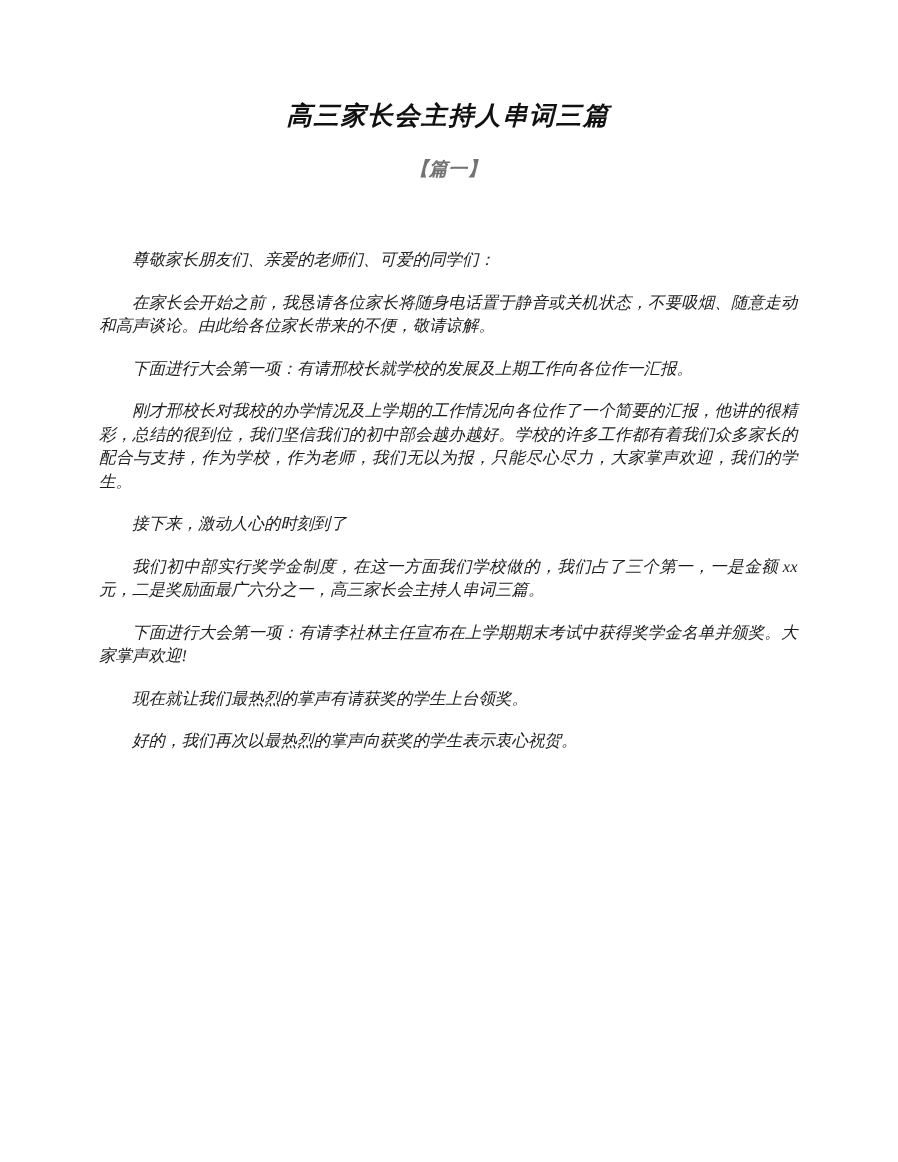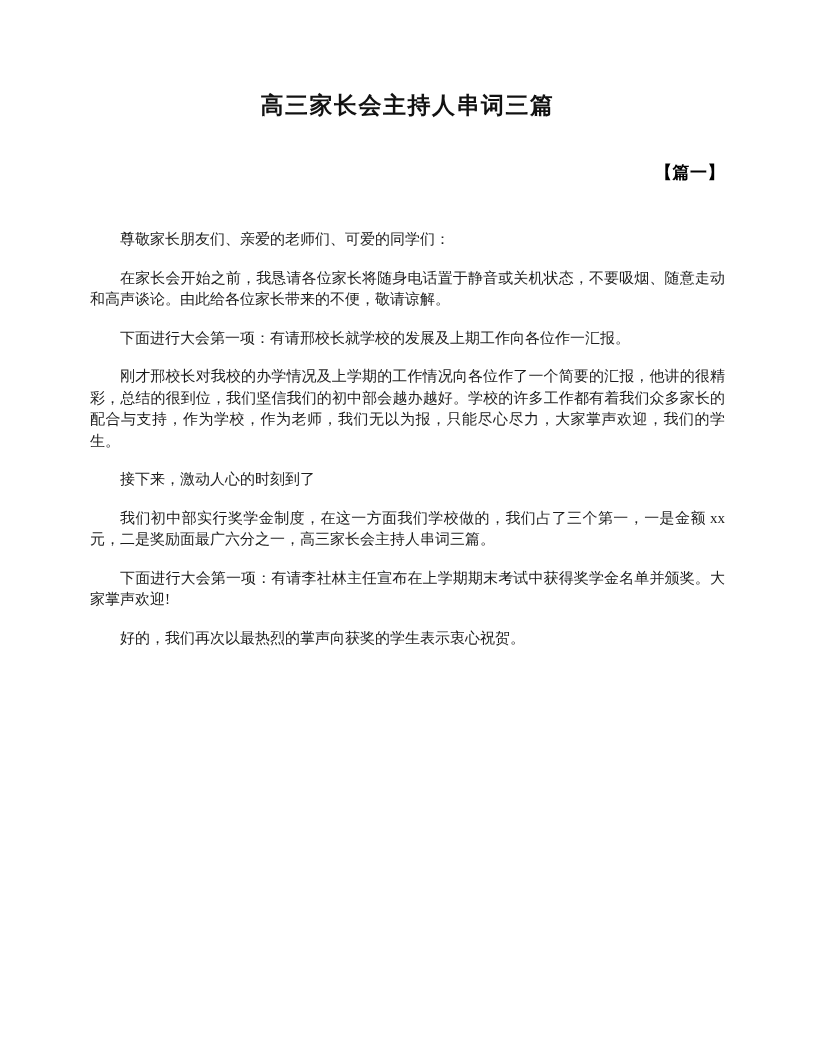--- a/index.html
+++ b/index.html
@@ -1,15 +1,15 @@
 <!DOCTYPE html>
 <html lang="zh"><head>
 <meta charset="utf-8">
 <style>
-  * { margin: 0; padding: 0; box-sizing: border-box; }
+  * { margin: 0; padding: 0; box-sizing: border-box; font-style: italic; }
   html, body {
     background: #ffffff;
   }
   body {
     width: 816px;
     height: 1056px;
     overflow: hidden;
     font-family: "Liberation Serif", "DejaVu Serif", serif;
     color: #1a1a1a;
   }
@@ -21,30 +21,30 @@
   }
   .doc-title {
     font-size: 23px;
     font-weight: bold;
     line-height: 29px;
     text-align: center;
     letter-spacing: 1.5px;
     color: #111111;
   }
   .section-label {
-    margin-top: 43px;
+    margin-top: 24px;
     font-size: 17px;
     font-weight: bold;
     line-height: 20px;
-    text-align: right;
+    text-align: center;
     letter-spacing: 0.5px;
-    color: #000000;
+    color: #737373;
   }
   .body-text {
-    margin-top: 46px;
+    margin-top: 63px;
   }
   .body-text p {
     font-size: 15px;
     line-height: 21.5px;
     margin-bottom: 17px;
     text-align: justify;
     text-indent: 2em;
     color: #1c1c1c;
   }
 </style>
@@ -57,15 +57,16 @@
   <h2 class="section-label">【篇一】</h2>
 
   <div class="body-text">
     <p>尊敬家长朋友们、亲爱的老师们、可爱的同学们：</p>
     <p>在家长会开始之前，我恳请各位家长将随身电话置于静音或关机状态，不要吸烟、随意走动和高声谈论。由此给各位家长带来的不便，敬请谅解。</p>
     <p>下面进行大会第一项：有请邢校长就学校的发展及上期工作向各位作一汇报。</p>
     <p>刚才邢校长对我校的办学情况及上学期的工作情况向各位作了一个简要的汇报，他讲的很精彩，总结的很到位，我们坚信我们的初中部会越办越好。学校的许多工作都有着我们众多家长的配合与支持，作为学校，作为老师，我们无以为报，只能尽心尽力，大家掌声欢迎，我们的学生。</p>
     <p>接下来，激动人心的时刻到了</p>
     <p>我们初中部实行奖学金制度，在这一方面我们学校做的，我们占了三个第一，一是金额 xx 元，二是奖励面最广六分之一，高三家长会主持人串词三篇。</p>
     <p>下面进行大会第一项：有请李社林主任宣布在上学期期末考试中获得奖学金名单并颁奖。大家掌声欢迎!</p>
+    <p>现在就让我们最热烈的掌声有请获奖的学生上台领奖。</p>
     <p>好的，我们再次以最热烈的掌声向获奖的学生表示衷心祝贺。</p>
   </div>
 </div>
 
 </body></html>

